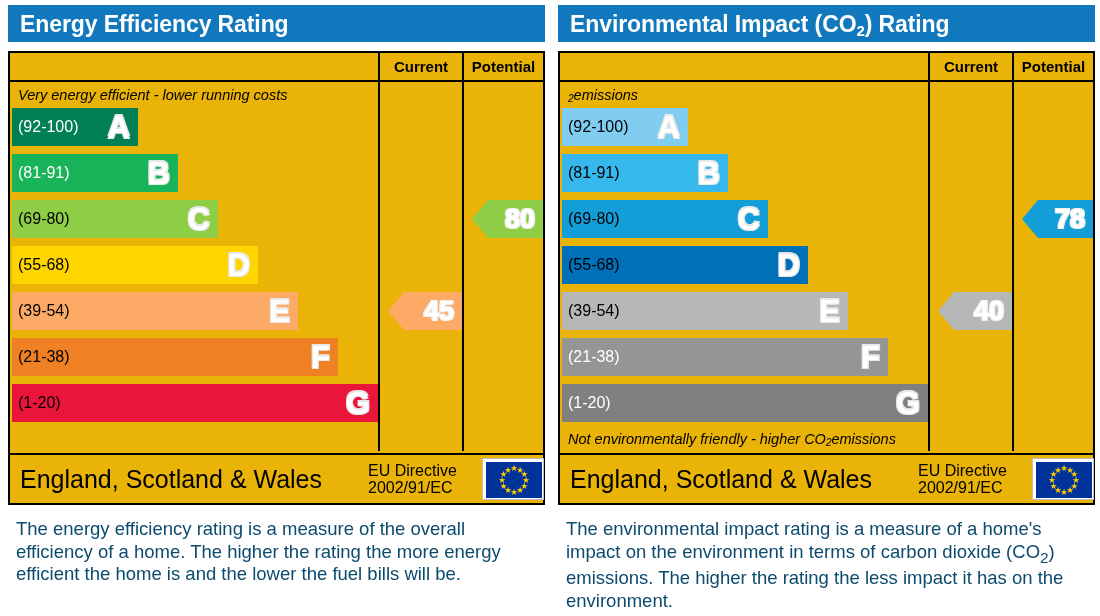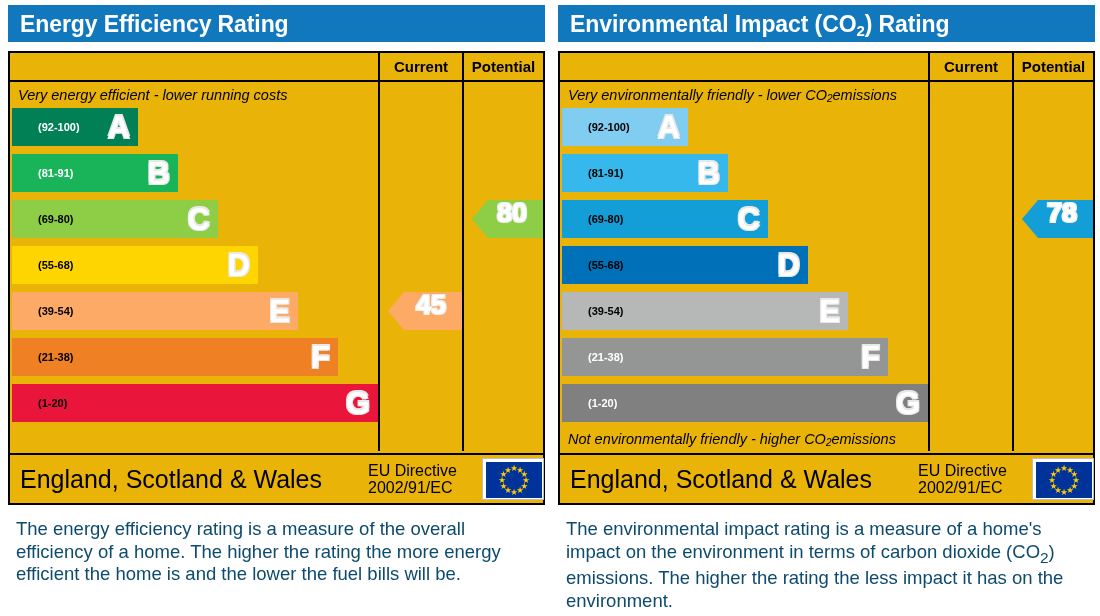--- a/index.html
+++ b/index.html
@@ -135,23 +135,23 @@
   }
   .band {
     position: absolute;
     left: 2px;
     height: 38px;
     display: flex;
     align-items: center;
     box-sizing: border-box;
   }
   .band-range {
-    font-size: 11px;
-    font-weight: bold;
-    padding-left: 26px;
+    font-size: 16px;
+    font-weight: normal;
+    padding-left: 6px;
     white-space: nowrap;
   }
   .band-letter {
     position: absolute;
     right: 8px;
     top: 50%;
     transform: translateY(-50%);
     font-size: 31px;
     font-weight: bold;
     color: #ffffff;
@@ -216,23 +216,23 @@
     font-size: 8.5px;
     line-height: 1;
     transform: translate(-50%, -50%);
   }
 
   
   .arrow {
     position: absolute;
     height: 38px;
     display: flex;
-    align-items: flex-start;
+    align-items: center;
     justify-content: flex-end;
-    padding-right: 16px;
+    padding-right: 8px;
     box-sizing: border-box;
     clip-path: polygon(16px 0, 100% 0, 100% 100%, 16px 100%, 0 50%);
   }
   .arrow-val {
     font-size: 27px;
     font-weight: bold;
     color: #ffffff;
     line-height: 1;
     text-shadow:
       -1.2px -1.2px 0 #f0f0f0,
@@ -353,21 +353,20 @@
 
       <div class="hdr-row">
         <div class="hdr-cell hdr-current">Current</div>
         <div class="hdr-cell hdr-potential">Potential</div>
       </div>
 
       <div class="col-sep col-sep-1"></div>
       <div class="col-sep col-sep-2"></div>
 
       <div class="caption caption-top">
-          <span>Very environmentally friendly - lower CO</span>
           <sub>2</sub>
           <span> emissions</span>
         </div>
 
       <div class="bands">
         <div class="band" style="top:0px;   width:126px; background:#80cdf1;">
           <span class="band-range" style="color:#000000;">(92-100)</span>
           <span class="band-letter">A</span>
         </div>
         <div class="band" style="top:46px;  width:166px; background:#36b8ec;">
@@ -389,20 +388,23 @@
         <div class="band" style="top:230px; width:326px; background:#949695;">
           <span class="band-range" style="color:#ffffff;">(21-38)</span>
           <span class="band-letter">F</span>
         </div>
         <div class="band" style="top:276px; width:366px; background:#808080;">
           <span class="band-range" style="color:#ffffff;">(1-20)</span>
           <span class="band-letter">G</span>
         </div>
       </div>
 
+      <div class="arrow" style="left:378px; top:239px; width:74px; background:#b6b7b7;">
+        <span class="arrow-val">40</span>
+      </div>
       <div class="arrow" style="left:462px; top:147px; width:71px; background:#149ed7;">
         <span class="arrow-val">78</span>
       </div>
 
       <div class="caption caption-bottom">
           <span>Not environmentally friendly - higher CO</span>
           <sub>2</sub>
           <span> emissions</span>
         </div>
 

